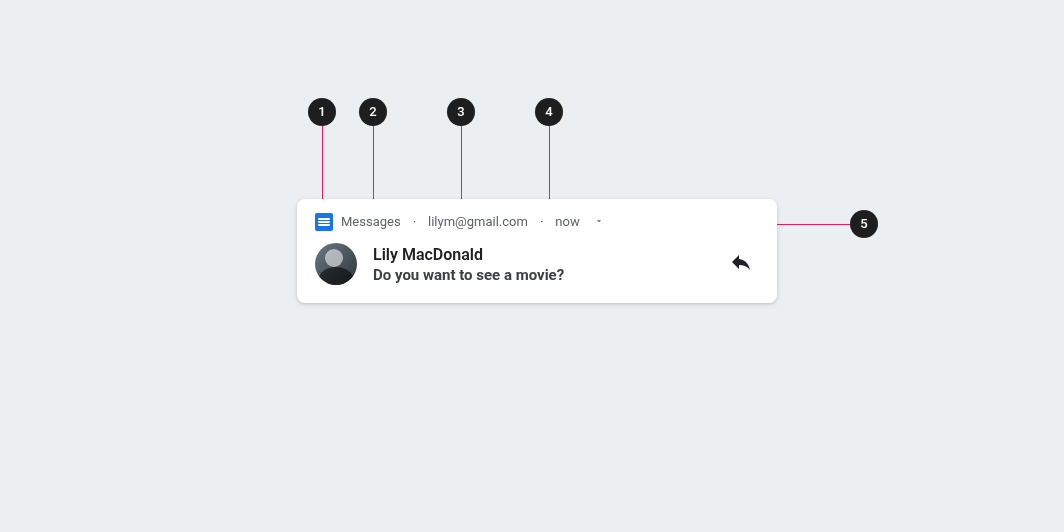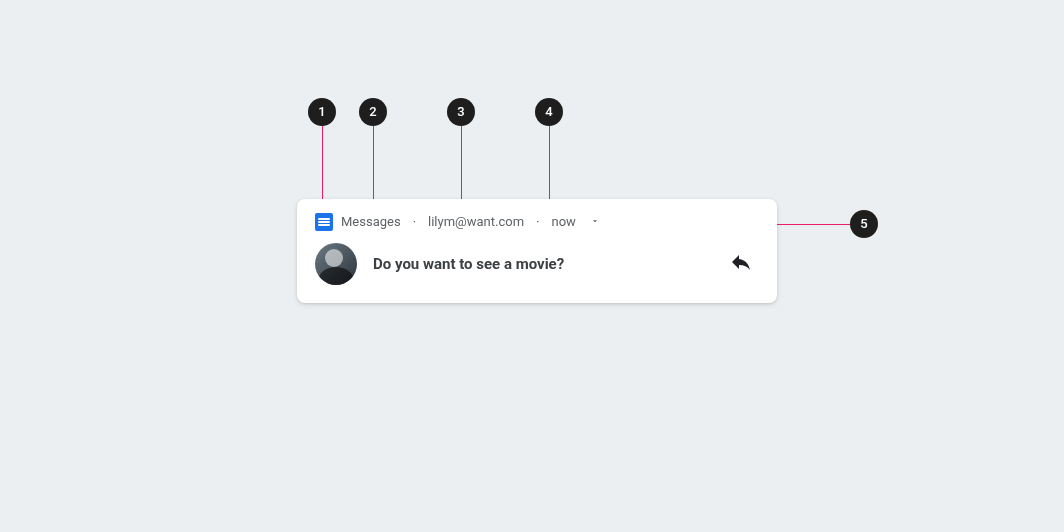--- a/index.html
+++ b/index.html
@@ -145,32 +145,33 @@
   <div class="vline" style="left:461px; top:126px; height:84px;"></div>
   <div class="vline" style="left:549px; top:126px; height:84px;"></div>
 
   <div class="hline" style="left:598px; top:224px; width:252px;"></div>
 
   <div class="card">
     <div class="card-header">
       <span class="app-icon"></span>
       <span>Messages</span>
       <span class="dot-sep">·</span>
-      <span>lilym@want.com</span>
+      <span>lilym@gmail.com</span>
       <span class="dot-sep">·</span>
       <span>now</span>
       <span class="chevron">
         <svg viewBox="0 0 24 24">
             <path d="M7 10l5 5 5-5z" fill="#5f6368"></path>
           </svg>
       </span>
     </div>
     <div class="card-body">
       <div class="avatar"></div>
       <div class="body-text">
+        <div class="sender">Lily MacDonald</div>
         <div class="message">Do you want to see a movie?</div>
       </div>
       <div class="reply">
         <span>
           <svg viewBox="0 0 24 24">
               <path d="M10 9V5l-7 7 7 7v-4.1c5 0 8.5 1.6 11 5.1-1-5-4-10-11-11z"></path>
             </svg>
         </span>
       </div>
     </div>

